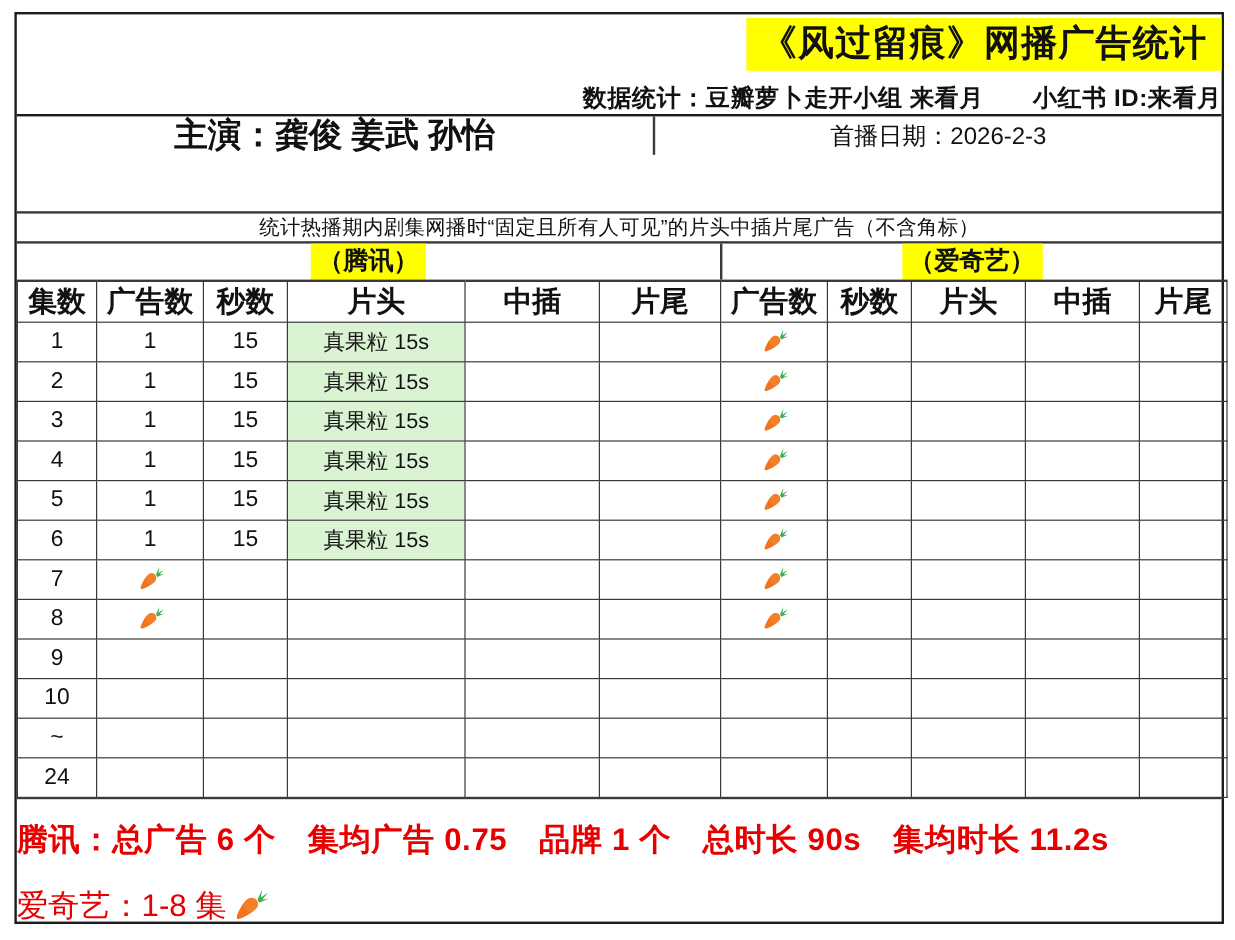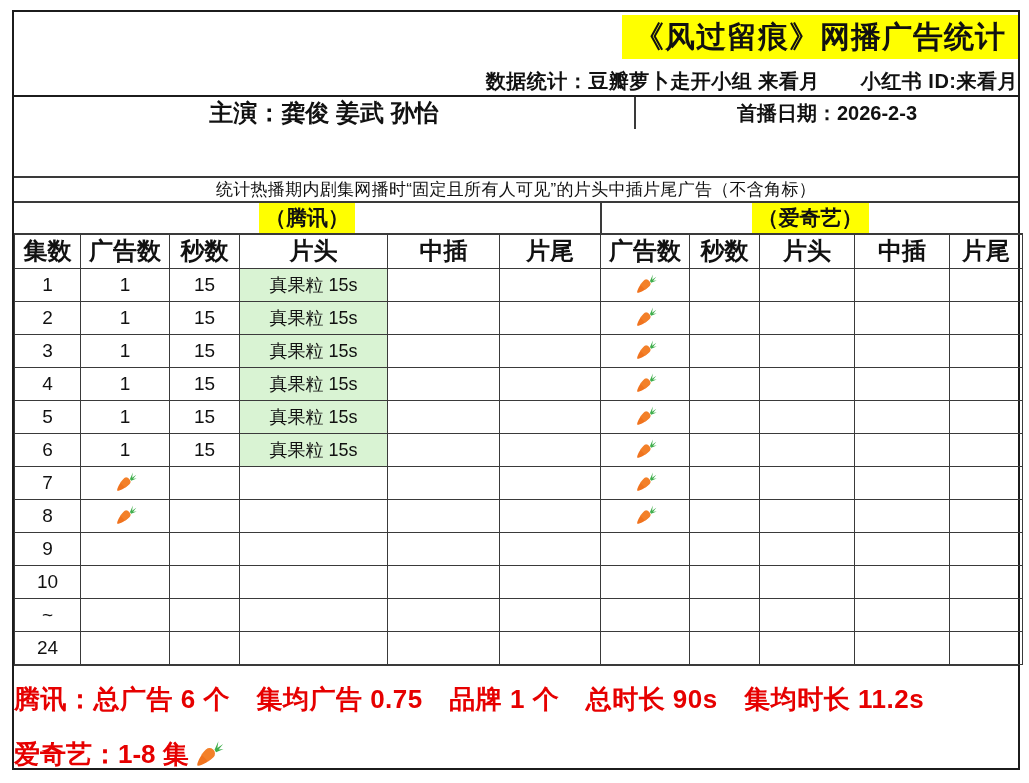--- a/index.html
+++ b/index.html
@@ -19,22 +19,22 @@
     display:flex;flex-direction:column;
   }
   
   .title-block{height:92px;display:flex;flex-direction:column;align-items:flex-end;}
   .page-title{margin-top:3px;background:var(--hl);font-size:30px;font-weight:bold;
     padding:4px 12px;line-height:1.2;letter-spacing:1px;}
   .credit{margin-top:9px;font-size:20px;font-weight:bold;letter-spacing:0.5px;}
   
   .info-row{height:34px;display:flex;border-top:2px solid var(--frame);}
   .cell-center{display:flex;align-items:center;justify-content:center;}
-  .info-cast{width:620px;font-size:24px;font-weight:bold;}
-  .info-premiere{flex:1;border-left:2px solid var(--line);font-size:20px;font-weight:bold;}
+  .info-cast{width:530px;font-size:28px;font-weight:bold;}
+  .info-premiere{flex:1;border-left:2px solid var(--line);font-size:20px;font-weight:normal;}
   
   .note-row{height:35px;border-top:2px solid var(--line);font-size:17px;letter-spacing:0.3px;margin-top:47px;}
   
   .platform-row{height:34px;display:flex;border-top:2px solid var(--line);}
   .platform-left{width:586px;}
   .platform-right{flex:1;border-left:2px solid var(--line);}
   .platform-label{background:var(--hl);font-size:21px;font-weight:bold;padding:0 6px;line-height:30px;}
   
   table{border-collapse:collapse;table-layout:fixed;width:1008px;}
   th,td{border:1.5px solid var(--line);text-align:center;vertical-align:middle;
@@ -43,21 +43,21 @@
   tbody td{height:33px;font-size:19px;font-weight:normal;}
   td.hl-green{background:var(--green);font-size:18px;}
   .carrot{display:inline-block;vertical-align:middle;}
   .carrot svg{width:23px;height:23px;display:block;}
   .carrot-lg svg{width:31px;height:31px;}
   
   .summary{flex:1;border-top:1px solid var(--line);display:flex;flex-direction:column;
     align-items:flex-start;}
   .summary-tencent{margin-top:16px;color:var(--red);font-size:26px;font-weight:bold;
     letter-spacing:0.5px;white-space:nowrap;}
-  .summary-iqiyi{margin-top:20px;color:var(--red);font-size:26px;font-weight:bold;
+  .summary-iqiyi{margin-top:20px;color:var(--red);font-size:26px;font-weight:normal;
     display:flex;align-items:center;gap:4px;}
 </style>
 </head>
 <body>
 
 <div class="frame">
 
   <div class="title-block">
     <span class="page-title">《风过留痕》网播广告统计</span>
     <span class="credit">数据统计：豆瓣萝卜走开小组 来看月　　小红书 ID:来看月</span>

